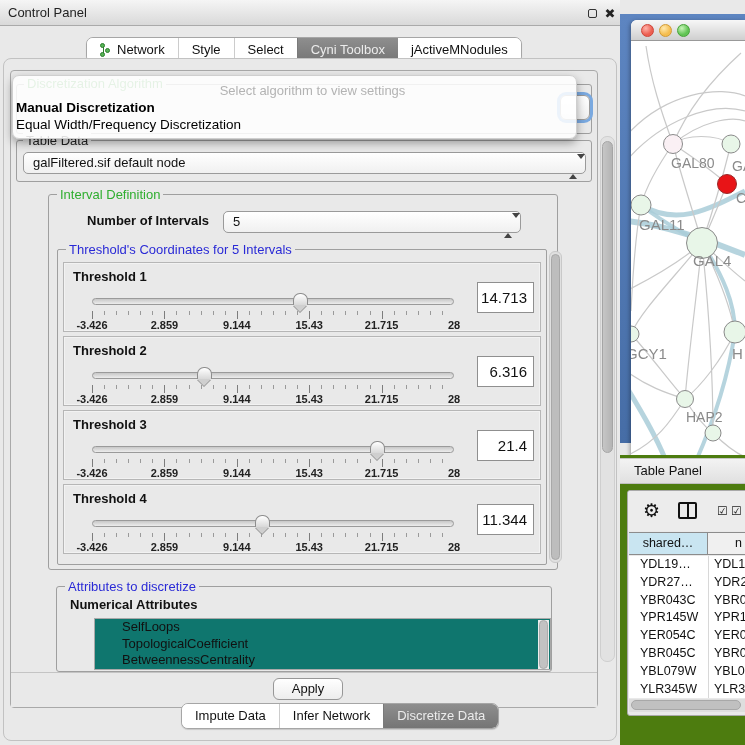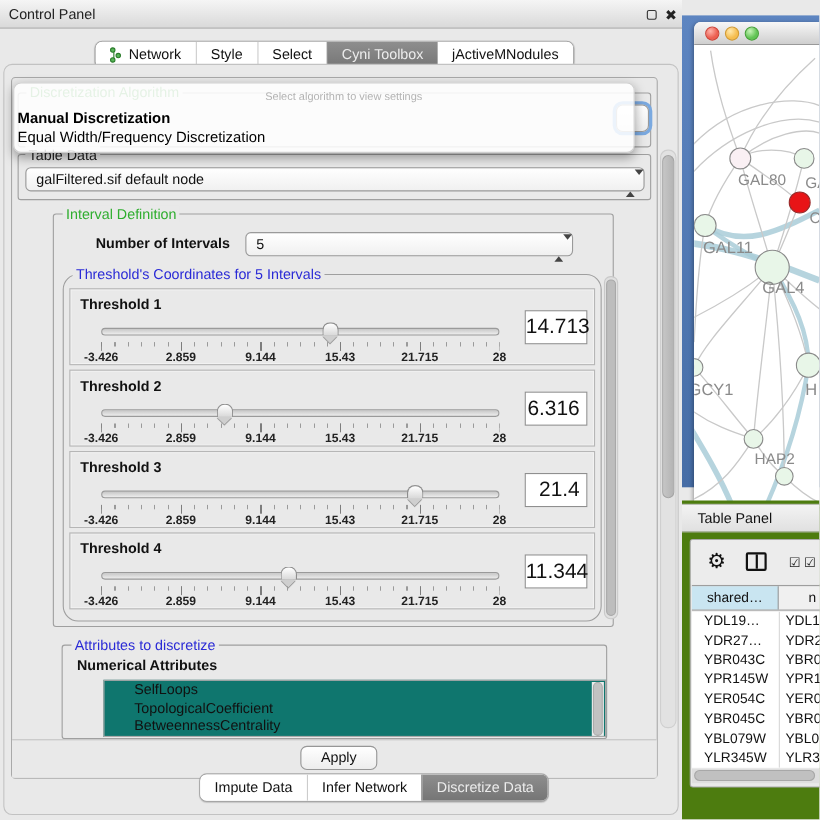--- a/index.html
+++ b/index.html
@@ -47,21 +47,21 @@
   #algo-group { left:16px; top:84px; width:576px; height:50px; }
   #algo-legend { left:24px; top:76px; color:#4aa44a; }
   #algo-combo-end { position:absolute; left:560px; top:95px; width:30px; height:25px;
     background:linear-gradient(#fff,#efefef); border:1px solid #9a9a9a; border-radius:6px;
     box-shadow:0 0 0 3px #7aa9e0; }
 
   
   #popup { position:absolute; left:12px; top:75px; width:565px; height:64px;
     background:rgba(255,255,255,0.86); border:1px solid #cfcfcf; border-radius:7px;
     box-shadow:0 4px 10px rgba(0,0,0,0.35); z-index:20; }
-  #popup-hint { position:absolute; left:0; right:0; top:7px; text-align:center; color:#b3b3b3; font-size:10px;padding-left:36px; }
+  #popup-hint { position:absolute; left:0; right:0; top:7px; text-align:center; color:#b3b3b3; font-size:13px;padding-left:36px; }
   .popup-opt { position:absolute; left:3px; font-size:13.5px; color:#000; white-space:nowrap; }
   #popup-opt0 { top:24px; font-weight:bold; }
   #popup-opt1 { top:41px; }
 
   #td-group { left:16px; top:140px; width:576px; height:42px; }
   #td-legend { left:23px; top:133px; color:#222; z-index:5; }
   #td-combo { left:23px; top:152px; width:563px; }
 
   
   #viewport { position:absolute; left:11px; top:186px; width:586px; height:486px; overflow:hidden; }
@@ -70,21 +70,21 @@
   #vscroll .thumb { position:absolute; left:1px; top:4px; width:11px; height:312px;
     background:linear-gradient(90deg,#c6c6c6,#b4b4b4); border:1px solid #a5a5a5; border-radius:6px; }
 
   #interval-group { position:absolute; left:37px; top:8px; width:510px; height:376px;
     border:1px solid #9f9f9f; border-radius:3px; }
   #interval-legend { left:8px; top:-8px; }
   #ni-label { position:absolute; left:38px; top:18px; font-weight:bold; }
   #ni-combo { left:174px; top:16px; width:298px; }
 
   #thr-group { position:absolute; left:8px; top:54px; width:490px; height:316px;
-    border:1px solid #9f9f9f; border-radius:14px; }
+    border:1px solid #9f9f9f; border-radius:2px; }
   #thr-legend { left:8px; top:-8px; }
 
   .thr-panel { position:absolute; left:5px; width:478px; height:70px;
     border:1px solid #b6b6b6; box-shadow:inset 0 0 0 1px #f2f2f2; background:#e9e9e9; }
   .thr-label { position:absolute; left:9px; top:6px; font-weight:bold; font-size:13px; }
   .sld-zone { position:absolute; left:28px; top:30px; width:362px; height:38px; }
   .track { position:absolute; left:0; right:0; top:5px; height:7px; border:1px solid #9a9a9a;
     border-radius:4px; background:linear-gradient(#c7c7c7,#ededed); }
   .handle-wrap { position:absolute; top:0; width:15px; height:19px; }
   .handle-top { position:absolute; left:0; top:0; width:15px; height:12px;
@@ -92,21 +92,21 @@
     border-radius:7px 7px 1px 1px; }
   .handle-tip { position:absolute; left:0; top:12px; width:0; height:0;
     border-left:7.5px solid transparent; border-right:7.5px solid transparent;
     border-top:7px solid #cfcfcf; filter:drop-shadow(0 1px 0 #8d8d8d); }
   .ticks-minor { position:absolute; left:0; right:0; top:18px; height:4px;
     background:repeating-linear-gradient(to right,#9a9a9a 0 1px,transparent 1px calc(100%/30)); }
   .ticks-major { position:absolute; left:0; right:0; top:18px; height:8px;
     background:repeating-linear-gradient(to right,#7d7d7d 0 1px,transparent 1px 20%); }
   .tl { position:absolute; top:26px; transform:translateX(-50%); font-size:11px; font-weight:bold; color:#222; white-space:nowrap; }
   .value-box { position:absolute; left:413px; top:19px; width:57px; height:31px; background:#fff;
-    border:1px solid #8f8f8f; font-size:19px; text-align:right; line-height:29px; padding-right:6px; }
+    border:1px solid #8f8f8f; font-size:15px; text-align:right; line-height:29px; padding-right:6px; }
 
   #thr-scroll { position:absolute; left:500px; top:56px; width:13px; height:312px;
     background:#e0e0e0; border:1px solid #c9c9c9; border-radius:6px; }
   #thr-scroll .thumb { position:absolute; left:1px; top:2px; width:9px; height:306px;
     background:#bdbdbd; border:1px solid #a8a8a8; border-radius:5px; }
 
   #attr-group { position:absolute; left:45px; top:400px; width:496px; height:86px;
     border:1px solid #9f9f9f; border-radius:3px; }
   #attr-legend { left:8px; top:-8px; }
   #attr-sub { position:absolute; left:13px; top:10px; font-weight:bold; }

